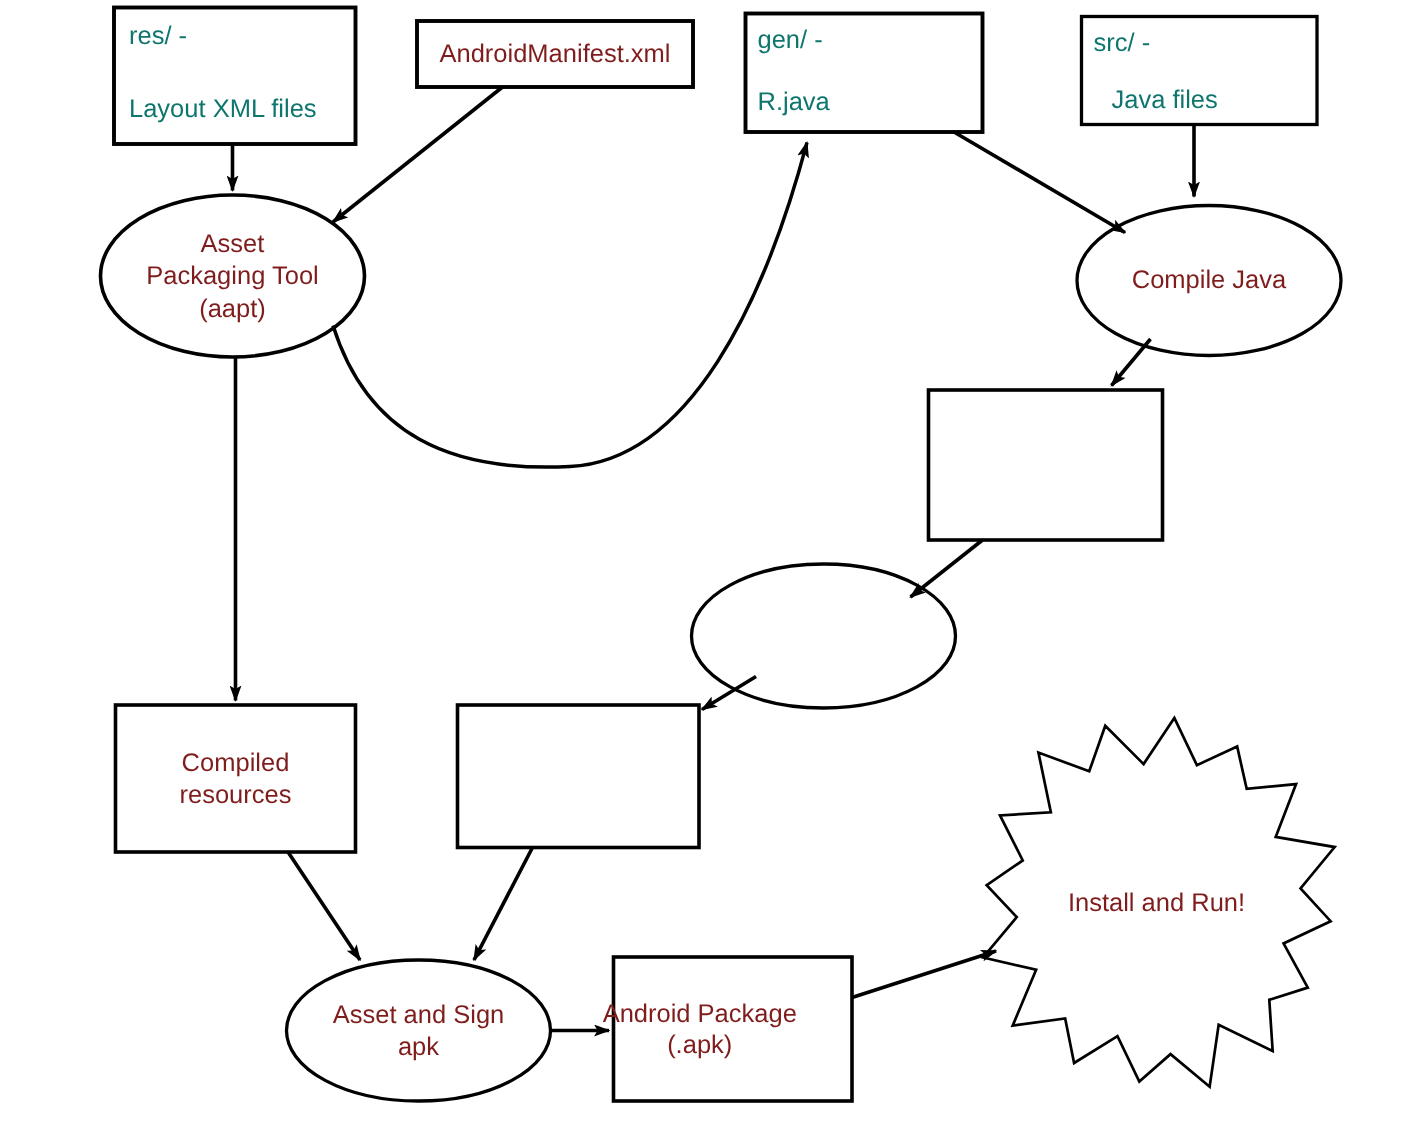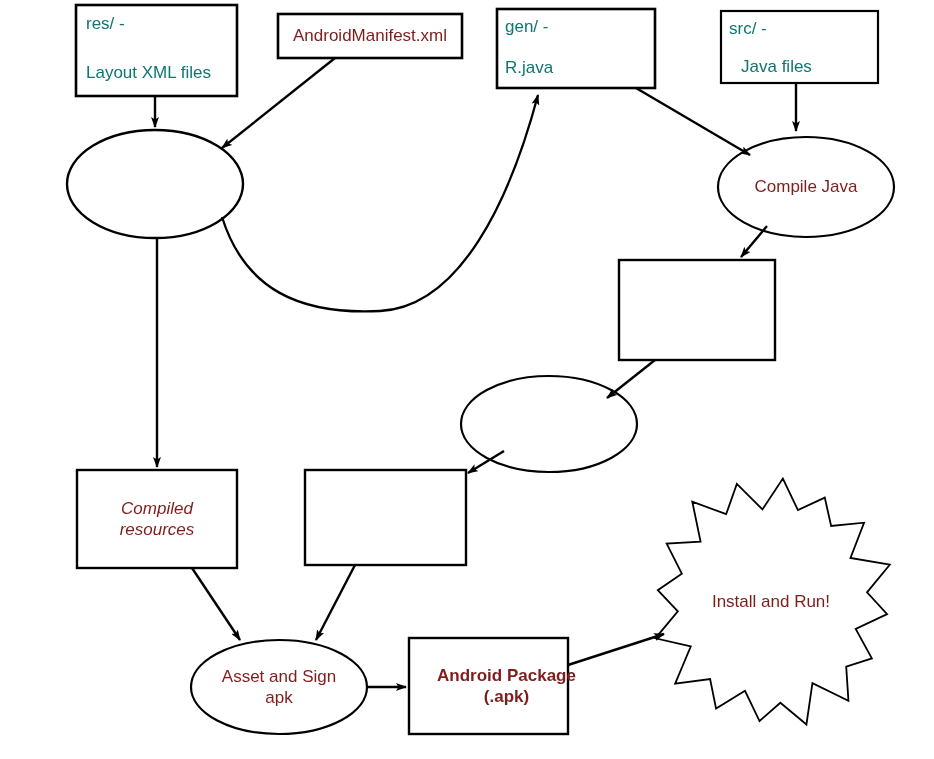--- a/index.html
+++ b/index.html
@@ -115,30 +115,33 @@
   <div class="dir-box-text" style="left:86px; top:63px;">Layout XML files</div>
 
   <div class="node-text" style="left:278px; top:14px; width:184px; height:44px;">AndroidManifest.xml</div>
 
   <div class="dir-box-text" style="left:505px; top:17px;">gen/ -</div>
   <div class="dir-box-text" style="left:505px; top:58px;">R.java</div>
 
   <div class="dir-box-text" style="left:729px; top:19px;">src/ -</div>
   <div class="dir-box-text" style="left:741px; top:57px;">Java files</div>
 
+  <div class="node-text" style="left:67px; top:130px; width:176px; height:108px;">Asset
+Packaging Tool
+(aapt)</div>
 
   <div class="node-text" style="left:718px; top:137px; width:176px; height:100px;">Compile Java</div>
 
 
 
-  <div class="node-text" style="left:77px; top:470px; width:160px; height:98px;font-style:italic;">Compiled
+  <div class="node-text" style="left:77px; top:470px; width:160px; height:98px;">Compiled
 resources</div>
 
 
   <div class="node-text" style="left:191px; top:640px; width:176px; height:94px;">Asset and Sign
 apk</div>
 
-  <div class="node-text" style="left:427px; top:638px; width:159px; height:96px;font-weight:bold;">Android Package
+  <div class="node-text" style="left:387px; top:638px; width:159px; height:96px;">Android Package
 (.apk)</div>
 
   <div class="node-text" style="left:652px; top:578px; width:238px; height:48px;">Install and Run!</div>
 
 </div>
 
 </body></html>

